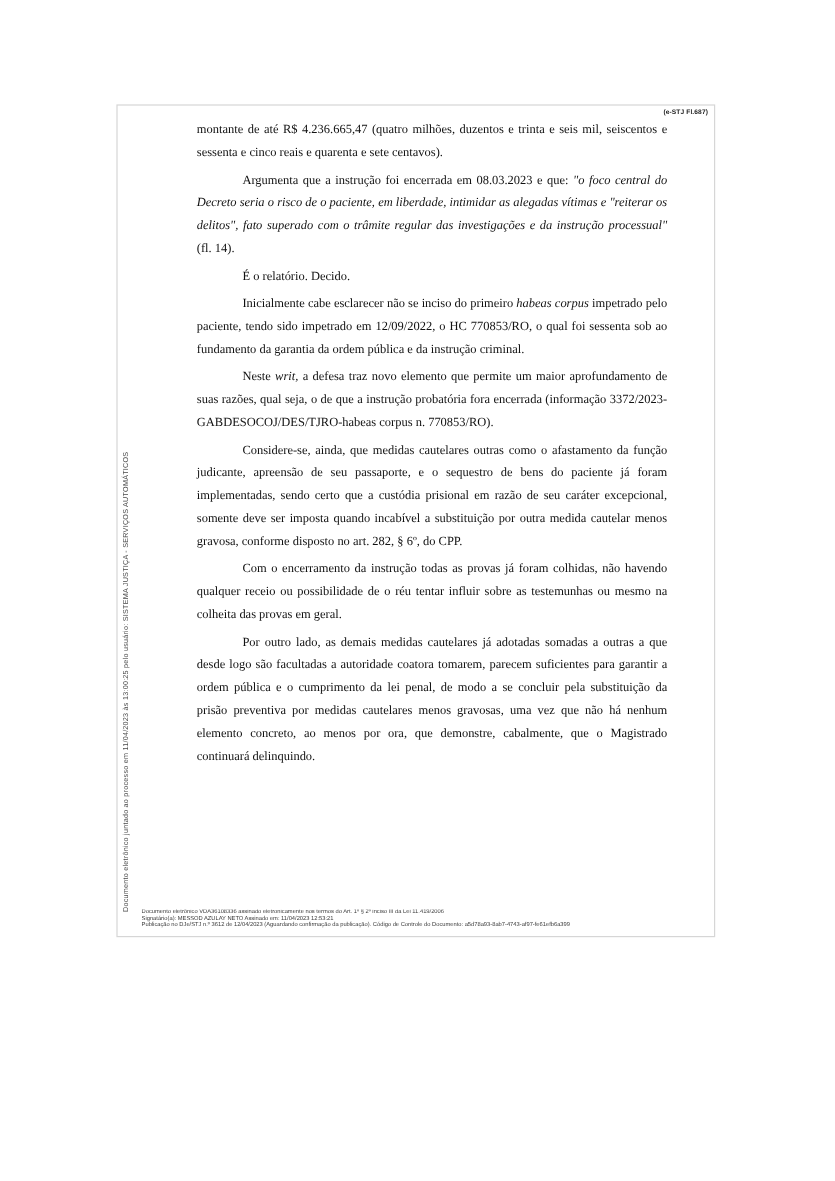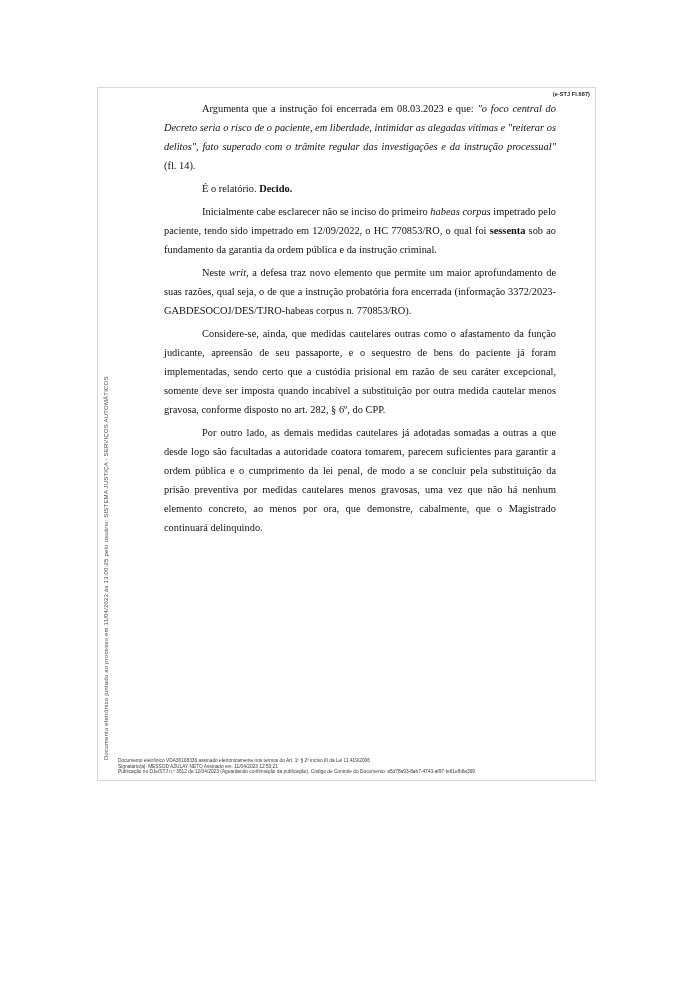--- a/index.html
+++ b/index.html
@@ -35,21 +35,21 @@
     line-height:19px;
     color:var(--text-color,#111111);
     text-align:justify;
   }
   .doc-body p.para{
     margin:0 0 4px 0;
     text-indent:38px;
   }
   .doc-body p.para.no-indent{text-indent:0;}
   .doc-body .it{font-style:italic;}
-  .doc-body .bd{font-weight:bold;}
+  .doc-body .bd{font-weight:normal;}
   .sidebar-stamp{
     position:absolute;
     left:5px;top:672px;
     transform:rotate(-90deg);
     transform-origin:0 0;
     white-space:nowrap;
     font-family:"Liberation Sans", sans-serif;
     font-size:6px;
     letter-spacing:0.2px;
     color:var(--muted-color,#4a4a4a);
@@ -66,25 +66,27 @@
   }
 </style>
 </head>
 <body>
 
 <div class="canvas">
   <div class="page">
     <span class="folio">(e-STJ Fl.687)</span>
     <div class="sidebar-stamp">Documento eletrônico juntado ao processo em 11/04/2023 às 13:00:25 pelo usuário: SISTEMA JUSTIÇA - SERVIÇOS AUTOMÁTICOS</div>
     <div class="doc-body">
+        <p class="para no-indent"><span>montante de até R$ 4.236.665,47 (quatro milhões, duzentos e trinta e seis mil, seiscentos e sessenta e cinco reais e quarenta e sete centavos).</span></p>
         <p class="para"><span>Argumenta que a instrução foi encerrada em 08.03.2023 e que: </span><span class="it">"o foco central do Decreto seria o risco de o paciente, em liberdade, intimidar as alegadas vítimas e "reiterar os delitos", fato superado com o trâmite regular das investigações e da instrução processual"</span><span> (fl. 14).</span></p>
         <p class="para"><span>É o relatório. </span><span class="bd">Decido.</span></p>
         <p class="para"><span>Inicialmente cabe esclarecer não se inciso do primeiro </span><span class="it">habeas corpus</span><span> impetrado pelo paciente, tendo sido impetrado em 12/09/2022, o HC 770853/RO, o qual foi </span><span class="bd">sessenta</span><span> sob ao fundamento da garantia da ordem pública e da instrução criminal.</span></p>
         <p class="para"><span>Neste </span><span class="it">writ,</span><span> a defesa traz novo elemento que permite um maior aprofundamento de suas razões, qual seja, o de que a instrução probatória fora encerrada (informação 3372/2023-GABDESOCOJ/DES/TJRO-habeas corpus n. 770853/RO).</span></p>
         <p class="para"><span>Considere-se, ainda, que medidas cautelares outras como o afastamento da função judicante, apreensão de seu passaporte, e o sequestro de bens do paciente já foram implementadas, sendo certo que a custódia prisional em razão de seu caráter excepcional, somente deve ser imposta quando incabível a substituição por outra medida cautelar menos gravosa, conforme disposto no art. 282, § 6º, do CPP.</span></p>
+        <p class="para"><span>Com o encerramento da instrução todas as provas já foram colhidas, não havendo qualquer receio ou possibilidade de o réu tentar influir sobre as testemunhas ou mesmo na colheita das provas em geral.</span></p>
         <p class="para"><span>Por outro lado, as demais medidas cautelares já adotadas somadas a outras a que desde logo são facultadas a autoridade coatora tomarem, parecem suficientes para garantir a ordem pública e o cumprimento da lei penal, de modo a se concluir pela substituição da prisão preventiva por medidas cautelares menos gravosas, uma vez que não há nenhum elemento concreto, ao menos por ora, que demonstre, cabalmente, que o Magistrado continuará delinquindo.</span></p>
       </div>
     <div class="footer-block">
         <div class="foot-line">Documento eletrônico VDA36108336 assinado eletronicamente nos termos do Art. 1º § 2º inciso III da Lei 11.419/2006</div>
         <div class="foot-line">Signatário(a): MESSOD AZULAY NETO   Assinado em: 11/04/2023 12:53:21</div>
         <div class="foot-line">Publicação no DJe/STJ n.º 3612 de 12/04/2023 (Aguardando confirmação da publicação). Código de Controle do Documento: a5d78a93-8ab7-4743-af97-fe61efb6a399</div>
       </div>
   </div>
 </div>
 

